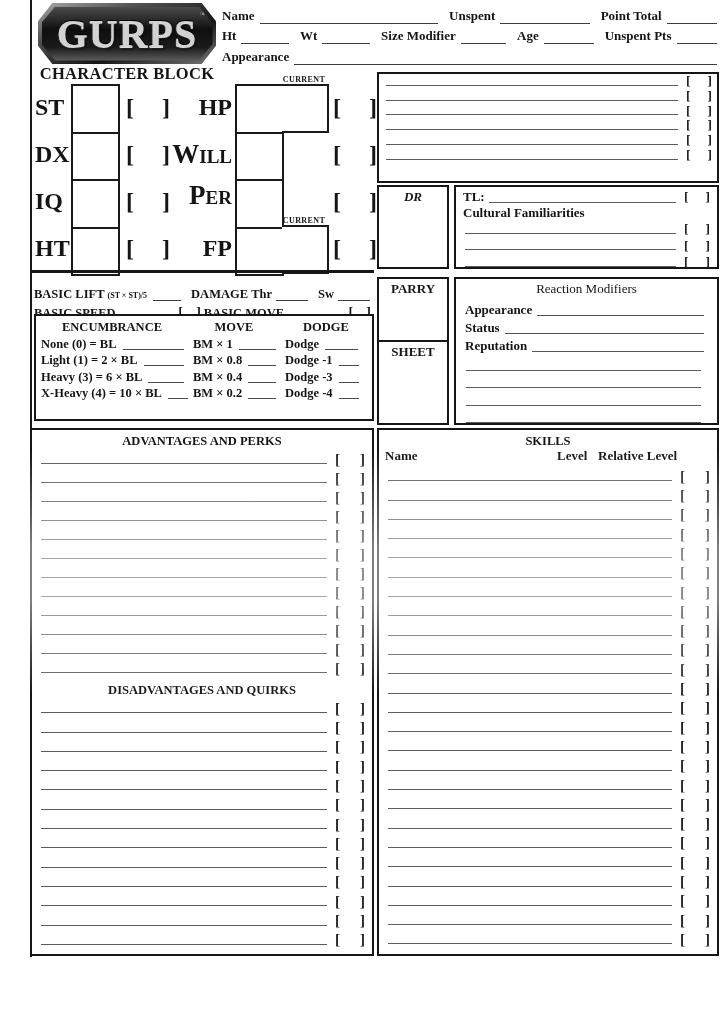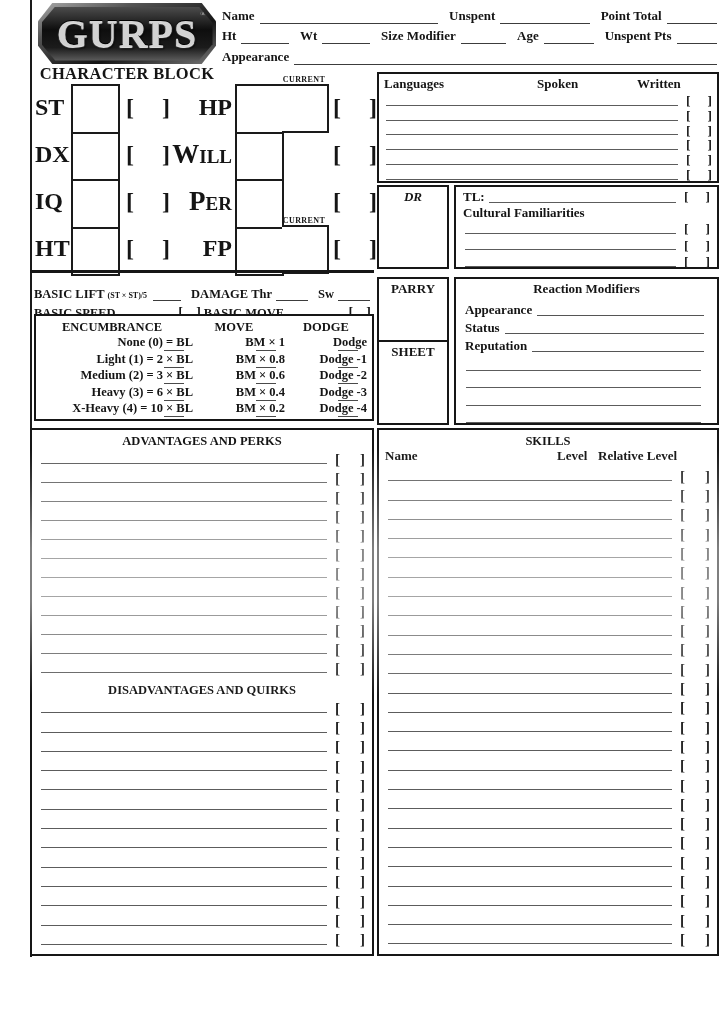--- a/index.html
+++ b/index.html
@@ -63,37 +63,37 @@
   .dr-title { text-align:center; font-weight:bold; font-size:13px; padding-top:2px;font-style:italic; }
   .tl-row { display:flex; align-items:flex-end; height:17px; font-weight:bold; font-size:13px; padding:0 2px; }
   .tl-row .fill { flex:1; border-bottom:1.3px solid #5c5c5c; height:11px; margin:0 8px 2px 4px; }
   .cultural-label { font-weight:bold; font-size:13px; height:16px; padding-left:2px; }
 
   
   .pb-cell { height:63px; text-align:center; font-weight:bold; font-size:13px; padding-top:2px; }
   .pb-cell.first { border-bottom:2px solid #161616; }
 
   
-  .rm-title { text-align:center; font-weight:bold; font-size:13px; height:21px; padding-top:2px; }
+  .rm-title { text-align:center; font-weight:normal; font-size:13px; height:21px; padding-top:2px; }
   .rm-field { display:flex; align-items:flex-end; height:18px; font-weight:bold; font-size:13px; padding:0 2px; }
   .rm-field .fill { flex:1; border-bottom:1.3px solid #555; height:11px; margin:0 4px 2px 5px; }
 
   
   .basics { left:34px; top:283px; width:340px; }
   .b-row { display:flex; align-items:flex-end; height:19px; font-weight:bold; font-size:12.5px; white-space:nowrap; }
   .b-row .gap { width:9px; }
   .small-formula { font-size:8px; font-weight:bold; padding:0 2px 2px 3px; }
   .bfill { border-bottom:1.5px solid #3c3c3c; height:11px; margin:0 4px 1px 4px; }
   .ibpair { display:inline-flex; width:27px; justify-content:space-between; font-size:14px; font-weight:bold; margin:0 3px; }
   .divider-line { left:30px; top:270px; width:344px; height:2.5px; background:#161616; }
 
   
   .enc-head { display:grid; grid-template-columns:152px 92px 1fr; font-weight:bold; font-size:12.5px; height:19px; align-items:end; text-align:center; padding-top:2px; }
   .enc-row { display:grid; grid-template-columns:152px 92px 1fr; height:16.6px; font-weight:bold; font-size:12.5px; align-items:end; padding:0 5px; white-space:nowrap; }
-  .enc-cell { display:flex; align-items:flex-end;flex-direction:column; }
+  .enc-cell { display:flex; align-items:flex-end; }
   .efill { flex:1; border-bottom:1.4px solid #4a4a4a; margin:0 9px 2px 6px; height:9px; min-width:20px; }
 
   
   .skills-head { position:relative; height:17px; font-weight:bold; font-size:13px; }
   .skills-head .n { position:absolute; left:0; top:0; }
   .skills-head .l { position:absolute; left:172px; top:0; }
   .skills-head .rl { position:absolute; left:213px; top:0; }
 
   .disadv-title { margin-top:4px; }
 
@@ -165,21 +165,21 @@
     <span>[</span>
     <span>]</span>
   </div>
 <div class="brackets-row" style="left:126px; top:225px">
     <span>[</span>
     <span>]</span>
   </div>
 
 <div class="abs attr-label sec-label" style="top:84px">HP</div>
 <div class="abs attr-label sec-label smallcaps" style="top:131px">Will</div>
-<div class="abs attr-label sec-label smallcaps" style="top:178px">Per</div>
+<div class="abs attr-label sec-label smallcaps" style="top:172px">Per</div>
 <div class="abs attr-label sec-label" style="top:225px">FP</div>
 
 <div class="stack" style="left:235px; top:84px; width:49px; height:192px">
   <div class="cell"></div>
   <div class="cell"></div>
   <div class="cell"></div>
   <div class="cell"></div>
 </div>
 
 <div class="abs current-label" style="top:75px">CURRENT</div>
@@ -198,25 +198,20 @@
 <div class="brackets-row" style="left:333px; top:178px">
     <span>[</span>
     <span>]</span>
   </div>
 <div class="brackets-row" style="left:333px; top:225px">
     <span>[</span>
     <span>]</span>
   </div>
 
 <div class="sbox" style="left:377px; top:72px; width:342px; height:111px">
-  <div class="lang-head">
-    <span class="t1">Languages</span>
-    <span class="t2">Spoken</span>
-    <span class="t3">Written</span>
-  </div>
   <div class="lines" style="--rh:14.8px">
       <div class="line-row">
         <span class="wline"></span>
         <span class="bpair sm">
           <span>[</span>
           <span>]</span>
         </span>
       </div>
       <div class="line-row">
         <span class="wline"></span>
@@ -354,34 +349,20 @@
           <span>BM × 0.8</span>
           <span class="efill"></span>
         </div>
         <div class="enc-cell">
           <span>Dodge -1</span>
           <span class="efill"></span>
         </div>
       </div>
       <div class="enc-row">
         <div class="enc-cell">
-          <span>Medium (2) = 3 × BL</span>
-          <span class="efill"></span>
-        </div>
-        <div class="enc-cell">
-          <span>BM × 0.6</span>
-          <span class="efill"></span>
-        </div>
-        <div class="enc-cell">
-          <span>Dodge -2</span>
-          <span class="efill"></span>
-        </div>
-      </div>
-      <div class="enc-row">
-        <div class="enc-cell">
           <span>Heavy (3) = 6 × BL</span>
           <span class="efill"></span>
         </div>
         <div class="enc-cell">
           <span>BM × 0.4</span>
           <span class="efill"></span>
         </div>
         <div class="enc-cell">
           <span>Dodge -3</span>
           <span class="efill"></span>

